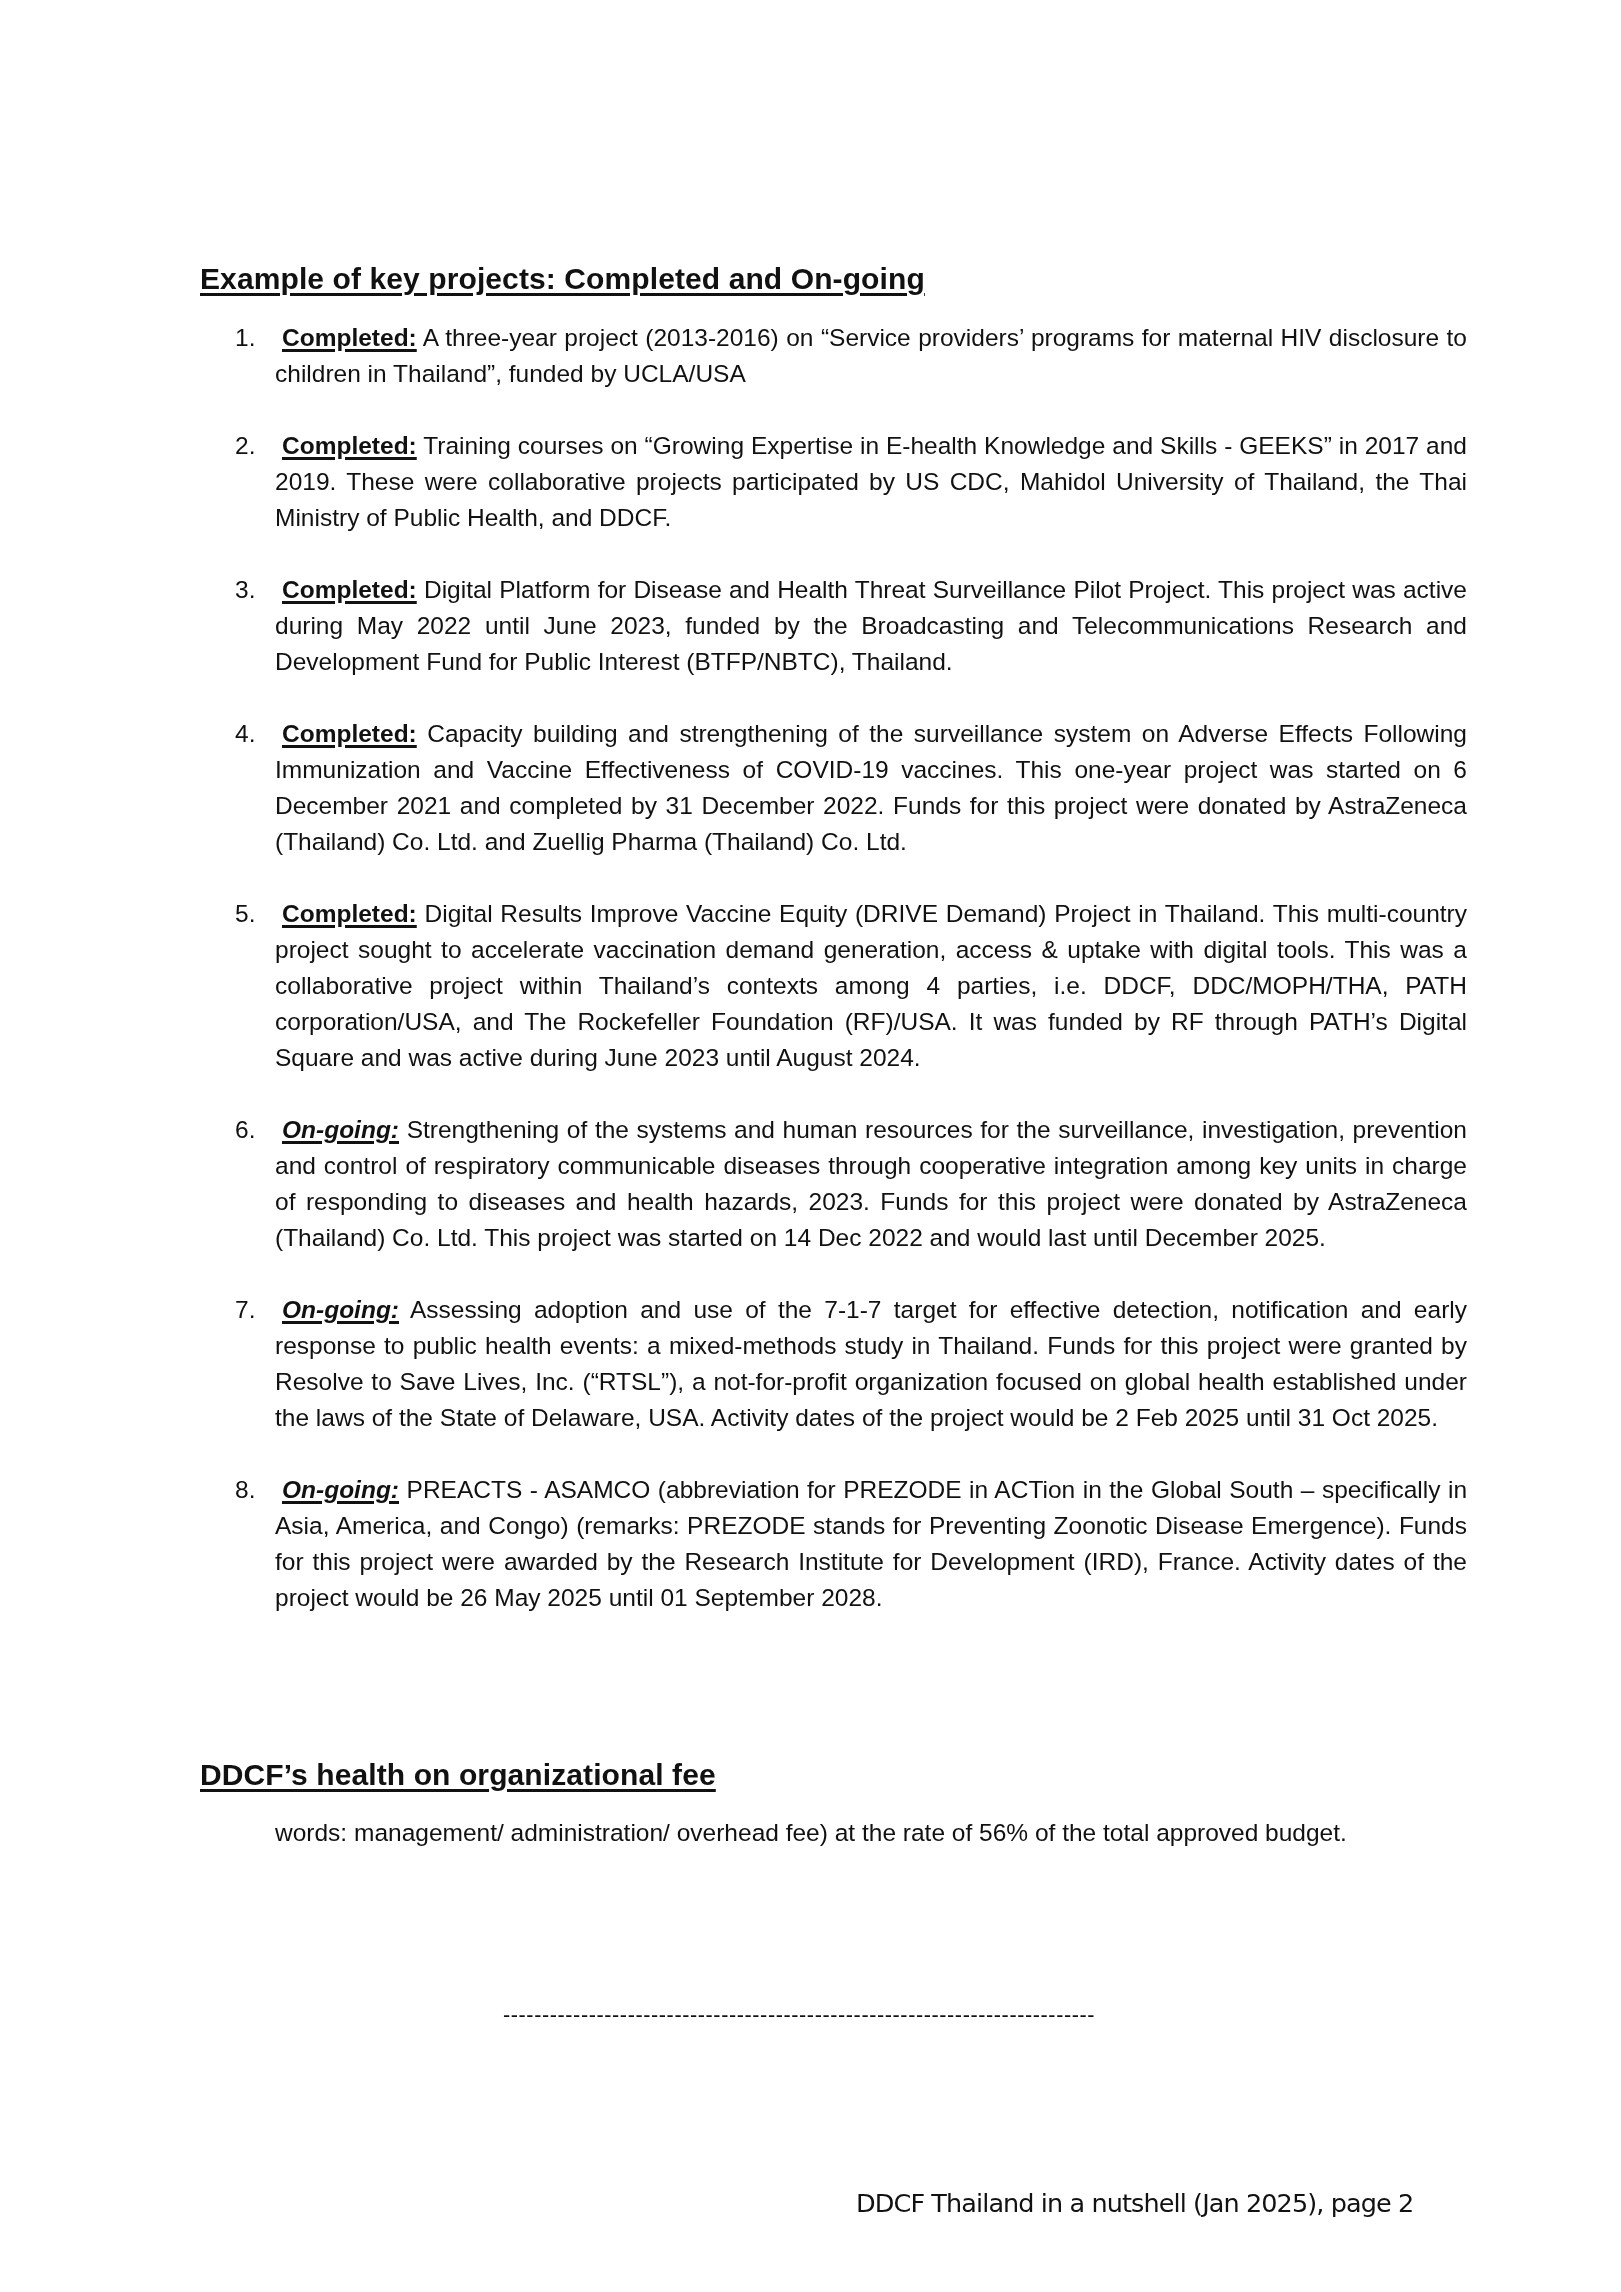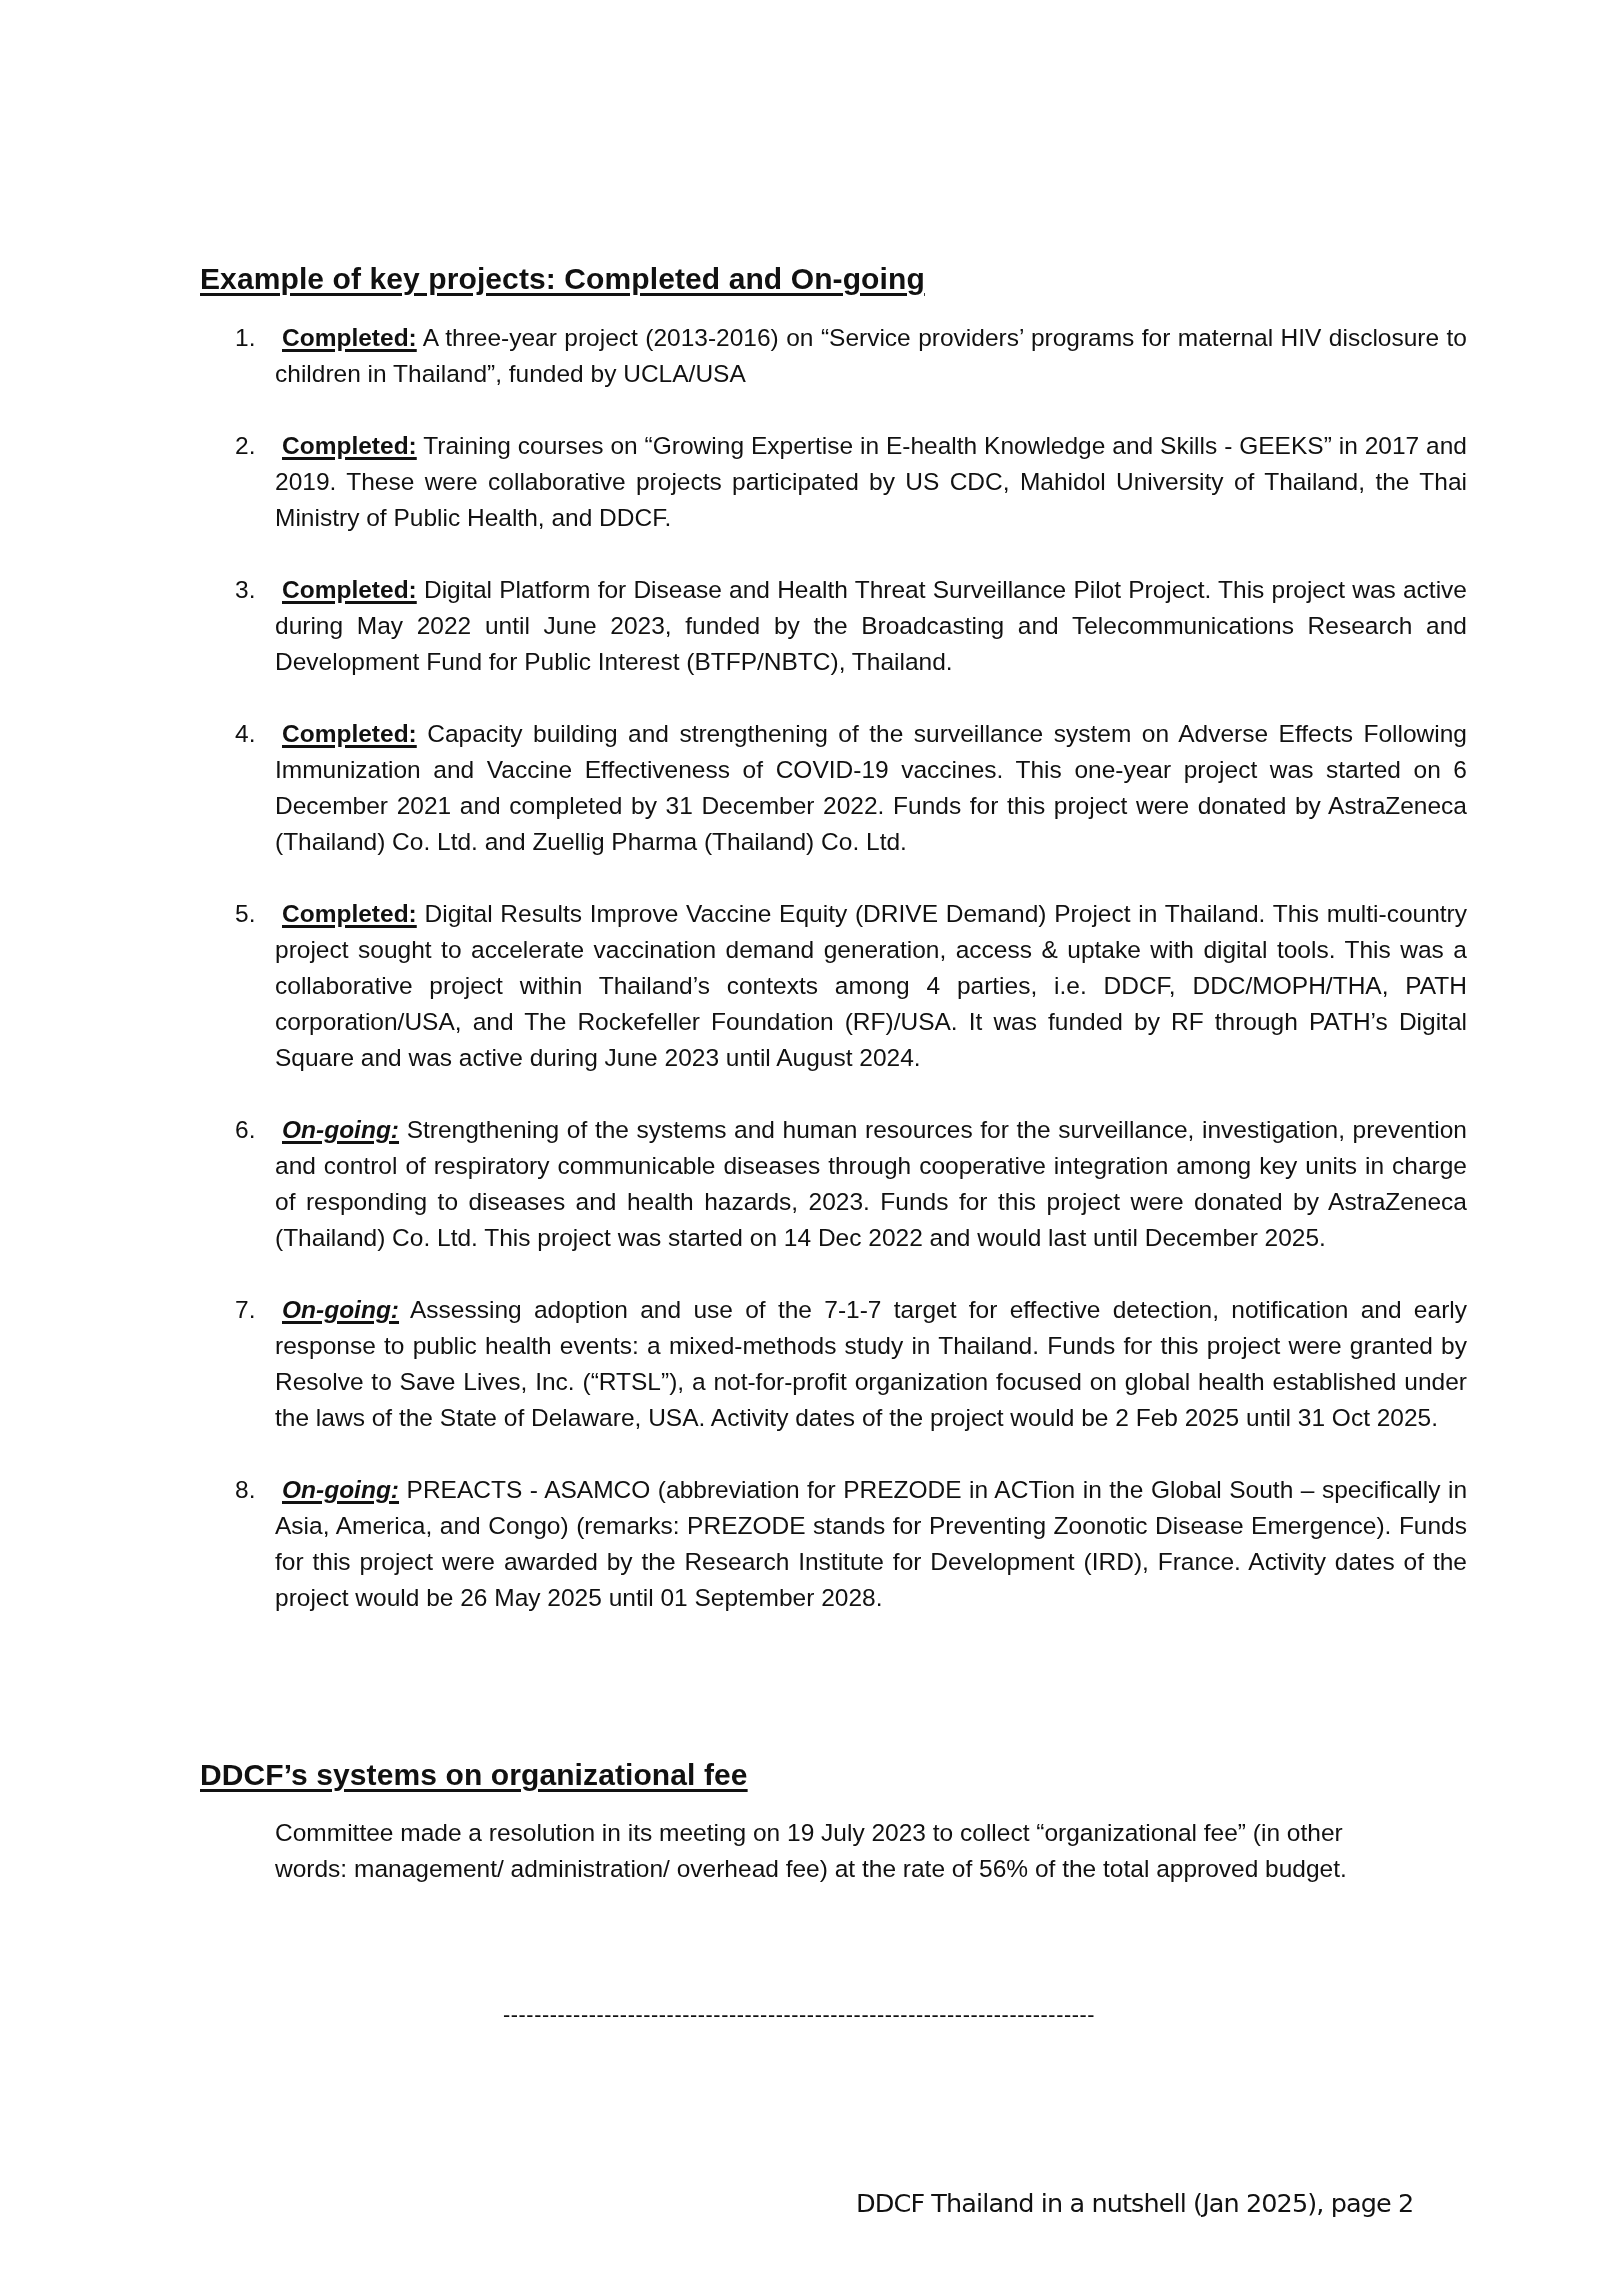--- a/index.html
+++ b/index.html
@@ -66,23 +66,22 @@
     <span class="status italic">On-going:</span>
     <span>Assessing adoption and use of the 7-1-7 target for effective detection, notification and early response to public health events: a mixed-methods study in Thailand. Funds for this project were granted by Resolve to Save Lives, Inc. (“RTSL”), a not-for-profit organization focused on global health established under the laws of the State of Delaware, USA. Activity dates of the project would be 2 Feb 2025 until 31 Oct 2025.</span>
   </li>
   <li class="item">
     <span class="num">8.</span>
     <span class="status italic">On-going:</span>
     <span> PREACTS - ASAMCO (abbreviation for PREZODE in ACTion in the Global South – specifically in Asia, America, and Congo) (remarks: PREZODE stands for Preventing Zoonotic Disease Emergence). Funds for this project were awarded by the Research Institute for Development (IRD), France. Activity dates of the project would be 26 May 2025 until 01 September 2028.</span>
   </li>
 </ol>
 
-<h2 id="h-policy" class="heading">DDCF’s systems on organizational fee</h2>
+<h2 id="h-policy" class="heading">DDCF’s health on organizational fee</h2>
 
 <p class="policy">
-  <span class="line">Committee made a resolution in its meeting on 19 July 2023 to collect “organizational fee” (in other</span>
   <span class="line">words: management/ administration/ overhead fee) at the rate of 56% of the total approved budget.</span>
 </p>
 
 <div class="divider">----------------------------------------------------------------------------</div>
 
 <div class="footer">DDCF Thailand in a nutshell (Jan 2025), page 2</div>
 
 
 </body></html>

